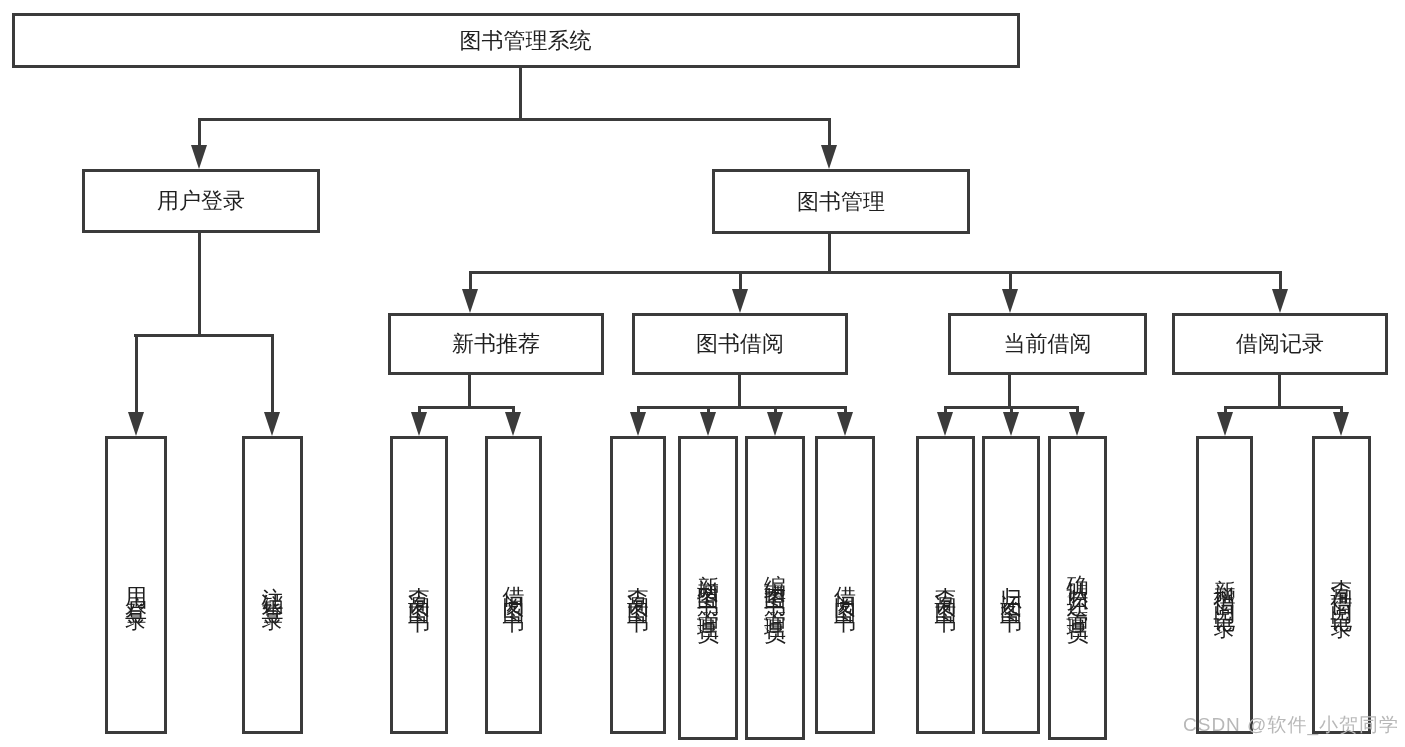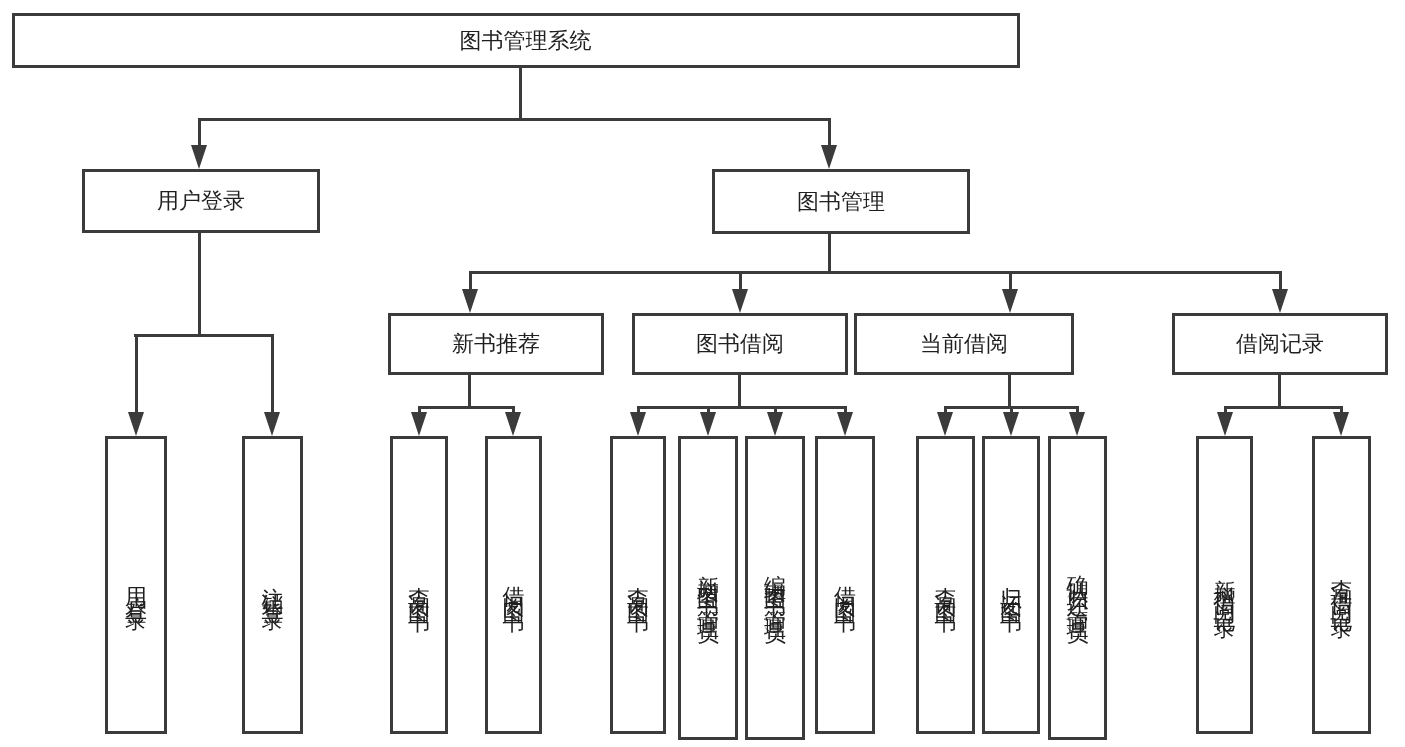--- a/index.html
+++ b/index.html
@@ -64,21 +64,21 @@
 
   <div class="vline" style="left:828px;top:231px;height:43px;"></div>
   <div class="hline" style="left:469px;top:271px;width:812px;"></div>
   <div class="drop" style="left:470px;top:271px;height:42px;"></div>
   <div class="drop" style="left:740px;top:271px;height:42px;"></div>
   <div class="drop" style="left:1010px;top:271px;height:42px;"></div>
   <div class="drop" style="left:1280px;top:271px;height:42px;"></div>
 
   <div class="box" style="left:362px;top:313px;width:216px;height:62px;margin-left:26px;">新书推荐</div>
   <div class="box" style="left:632px;top:313px;width:216px;height:62px;">图书借阅</div>
-  <div class="box" style="left:854px;top:313px;width:220px;height:62px;">当前借阅</div>
+  <div class="box" style="left:948px;top:313px;width:199px;height:62px;">当前借阅</div>
   <div class="box" style="left:1172px;top:313px;width:216px;height:62px;">借阅记录</div>
 
   <div class="vline" style="left:468px;top:374px;height:34px;"></div>
   <div class="hline" style="left:418px;top:406px;width:96px;"></div>
   <div class="drop" style="left:419px;top:406px;height:30px;"></div>
   <div class="drop" style="left:513px;top:406px;height:30px;"></div>
 
   <div class="vline" style="left:738px;top:374px;height:34px;"></div>
   <div class="hline" style="left:637px;top:406px;width:209px;"></div>
   <div class="drop" style="left:638px;top:406px;height:30px;"></div>
@@ -108,14 +108,15 @@
   <div class="box vbox tall" style="left:745px;top:436px;width:60px;height:304px;">编辑图书（管理员）</div>
   <div class="box vbox" style="left:815px;top:436px;width:60px;height:298px;">借阅图书</div>
 
   <div class="box vbox" style="left:916px;top:436px;width:59px;height:298px;">查询图书</div>
   <div class="box vbox" style="left:982px;top:436px;width:58px;height:298px;">归还图书</div>
   <div class="box vbox tall" style="left:1048px;top:436px;width:59px;height:304px;">确认归还（管理员）</div>
 
   <div class="box vbox" style="left:1196px;top:436px;width:57px;height:298px;">新增借阅记录</div>
   <div class="box vbox" style="left:1312px;top:436px;width:59px;height:298px;">查询借阅记录</div>
 
+  <div class="watermark">CSDN @软件_小贺同学</div>
 
 </div>
 
 </body></html>

